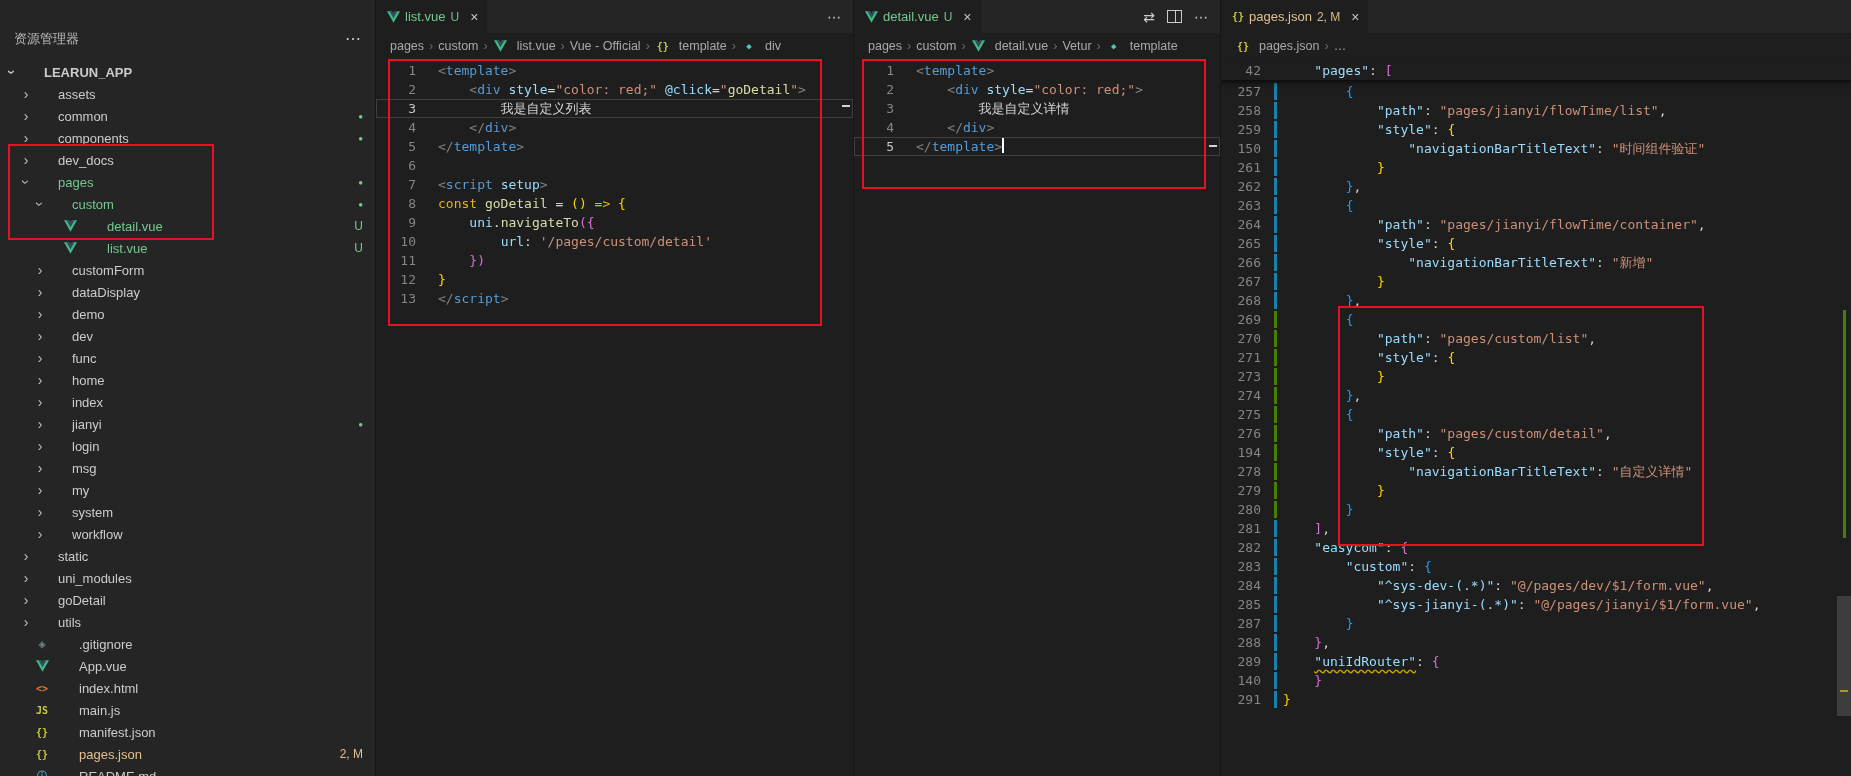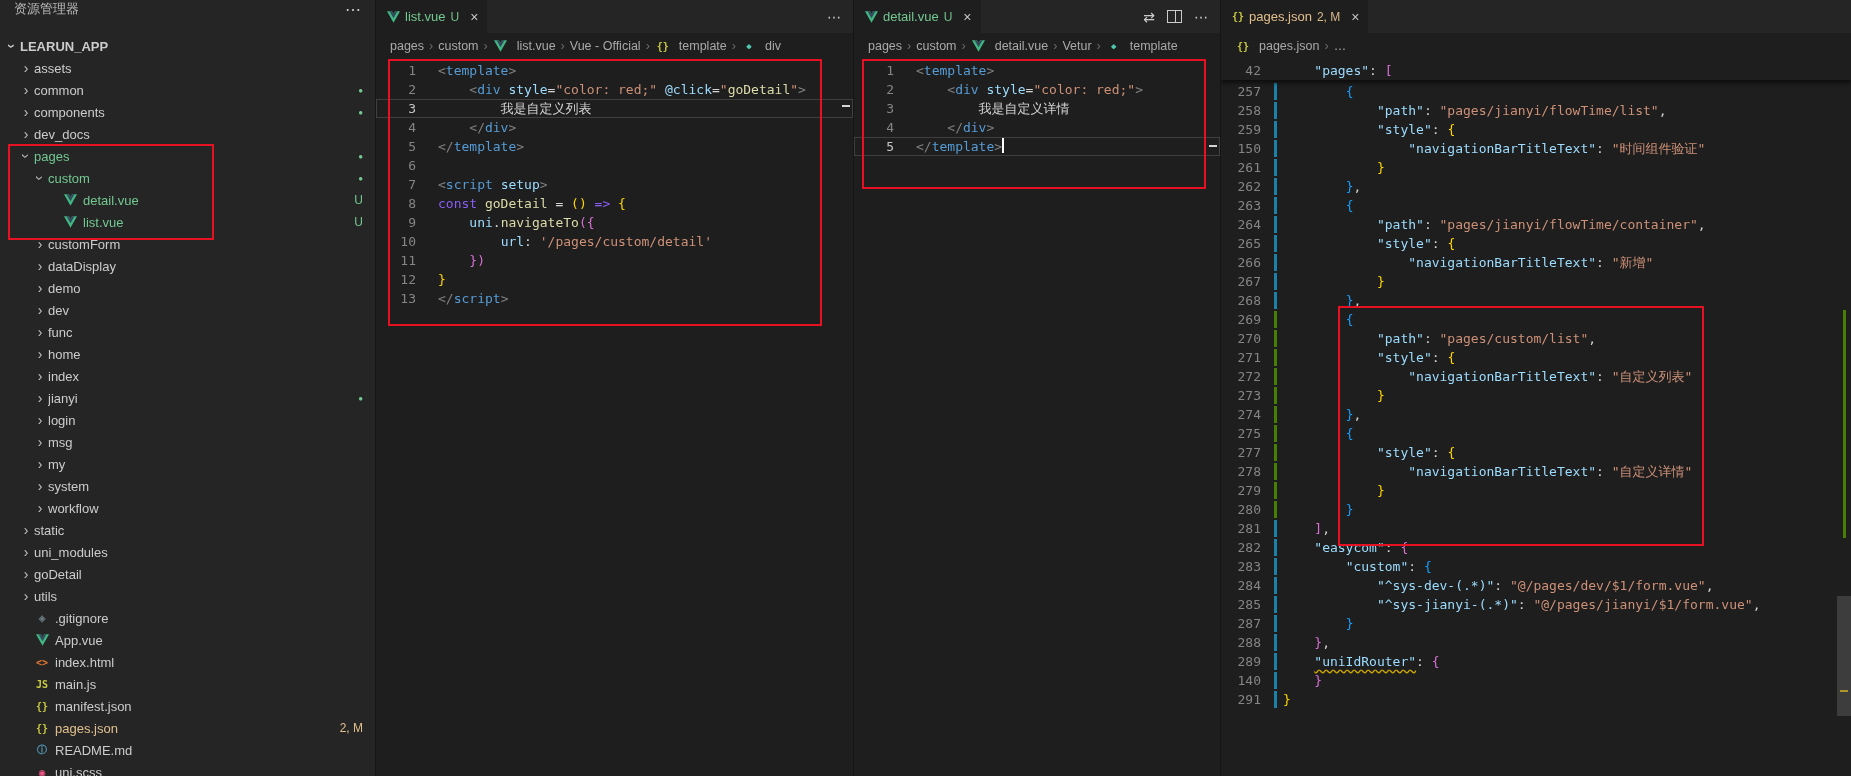--- a/index.html
+++ b/index.html
@@ -1,31 +1,31 @@
 <!DOCTYPE html>
 <html><head>
 <meta charset="utf-8">
 <style>
   html,body{margin:0;padding:0;background:#1e1e1e;}
   .app{position:relative;width:1851px;height:776px;overflow:hidden;background:#1e1e1e;
        font-family:"Liberation Sans",sans-serif;color:#cccccc;font-size:13px;}
   
   .sidebar{position:absolute;left:0;top:0;width:375px;height:776px;background:#252526;overflow:hidden;}
-  .sb-title{height:35px;display:flex;align-items:flex-start;padding:0 14px;color:#bbbbbb;}
+  .sb-title{height:35px;display:flex;align-items:flex-end;padding:13px 14px;color:#bbbbbb;}
   .sb-title .more{margin-left:auto;font-size:16px;color:#cccccc;cursor:pointer;}
   .sb-root{height:22px;display:flex;align-items:center;font-weight:bold;color:#cccccc;padding-left:4px;}
   .trow{height:22px;display:flex;align-items:center;padding-right:12px;cursor:pointer;}
   .tw{width:16px;flex:none;text-align:center;color:#c5c5c5;font-size:14px;display:inline-block;}
   .tw.open{transform:rotate(90deg);}
   .fi{width:16px;flex:none;display:inline-flex;align-items:center;justify-content:center;
       font-size:10px;font-weight:bold;margin-right:5px;font-family:"DejaVu Sans Mono",monospace;}
   .fi-json,.fi-js{color:#cbcb41;} .fi-html{color:#e37933;} .fi-info{color:#519aba;}
   .fi-git{color:#6d8086;font-size:12px;} .fi-scss{color:#f55385;font-size:11px;}
   .fi-braces{color:#cbcb41;} .fi-symbol{color:#4ec9b0;font-size:9px;}
-  .lbl{white-space:nowrap;overflow:hidden;text-overflow:ellipsis;}
+  .lbl{white-space:nowrap;overflow:hidden;text-overflow:ellipsis;margin-left:24px;}
   .c-untracked{color:#73c991;} .c-modified{color:#e2c08d;}
   .badge{margin-left:auto;font-size:12px;flex:none;}
   .dot{margin-left:auto;font-size:8px;color:#73c991;flex:none;}
   
   .groups{position:absolute;left:375px;top:0;right:0;height:776px;display:flex;}
   .pane{position:relative;height:776px;background:#1e1e1e;border-left:1px solid #151515;
         display:flex;flex-direction:column;overflow:hidden;}
   #pane0{width:477px;flex:none;} #pane1{width:366px;flex:none;} #pane2{flex:1;}
   .tabbar{height:33px;background:#252526;display:flex;align-items:stretch;flex:none;}
   .tab{display:flex;align-items:center;gap:5px;padding:0 9px 0 11px;background:#1e1e1e;cursor:pointer;}
@@ -45,21 +45,21 @@
   .ln{display:flex;height:19px;line-height:19px;white-space:pre;position:relative;}
   .ln.cur{box-shadow:inset 0 0 0 1px #3f3f3f;}
   .ln.sticky{background:#1e1e1e;box-shadow:0 3px 4px rgba(0,0,0,.55);margin-bottom:2px;position:relative;z-index:2;align-items:flex-end;}
   .num{width:40px;flex:none;text-align:right;padding-right:10px;color:#858585;}
   .ln.cur .num{color:#c6c6c6;}
   .gm{width:12px;flex:none;position:relative;}
   .gm.add::before,.gm.mod::before{content:"";position:absolute;left:3px;top:1px;bottom:1px;width:3px;}
   .gm.add::before{background:#487e02;} .gm.mod::before{background:#1b81a8;}
   .tx{flex:1;}
   .t-p{color:#808080;} .t-tag{color:#569cd6;} .t-attr{color:#9cdcfe;} .t-str{color:#ce9178;}
-  .t-txt{color:#d4d4d4;} .t-fn{color:#dcdcaa;} .t-kw{color:#8b5cf6;}
+  .t-txt{color:#d4d4d4;} .t-fn{color:#dcdcaa;} .t-kw{color:#eab308;}
   .t-b1{color:#ffd700;} .t-b2{color:#da70d6;} .t-b3{color:#179fff;}
   .t-warn{text-decoration:underline wavy #cca700;text-underline-offset:3px;}
   .caret{display:inline-block;width:2px;height:15px;background:#ffffff;vertical-align:-2px;}
   
   .ruler{position:absolute;right:0;top:0;bottom:0;width:14px;pointer-events:none;}
   .rm{position:absolute;right:3px;width:8px;height:2px;}
   .band{position:absolute;right:5px;width:3px;}
   .thumb{position:absolute;right:0;width:14px;background:rgba(121,121,121,.35);}
   
   .anno{position:absolute;border:2px solid #e81123;z-index:6;pointer-events:none;}
@@ -402,25 +402,25 @@
           <div class="ln"><span class="num">262</span><span class="gm mod"></span><span class="tx"><span class="t-txt">        </span><span class="t-b3">}</span><span class="t-txt">,</span></span></div>
           <div class="ln"><span class="num">263</span><span class="gm mod"></span><span class="tx"><span class="t-txt">        </span><span class="t-b3">{</span></span></div>
           <div class="ln"><span class="num">264</span><span class="gm mod"></span><span class="tx"><span class="t-txt">            </span><span class="t-attr">"path"</span><span class="t-txt">: </span><span class="t-str">"pages/jianyi/flowTime/container"</span><span class="t-txt">,</span></span></div>
           <div class="ln"><span class="num">265</span><span class="gm mod"></span><span class="tx"><span class="t-txt">            </span><span class="t-attr">"style"</span><span class="t-txt">: </span><span class="t-b1">{</span></span></div>
           <div class="ln"><span class="num">266</span><span class="gm mod"></span><span class="tx"><span class="t-txt">                </span><span class="t-attr">"navigationBarTitleText"</span><span class="t-txt">: </span><span class="t-str">"新增"</span></span></div>
           <div class="ln"><span class="num">267</span><span class="gm mod"></span><span class="tx"><span class="t-txt">            </span><span class="t-b1">}</span></span></div>
           <div class="ln"><span class="num">268</span><span class="gm mod"></span><span class="tx"><span class="t-txt">        </span><span class="t-b3">}</span><span class="t-txt">,</span></span></div>
           <div class="ln"><span class="num">269</span><span class="gm add"></span><span class="tx"><span class="t-txt">        </span><span class="t-b3">{</span></span></div>
           <div class="ln"><span class="num">270</span><span class="gm add"></span><span class="tx"><span class="t-txt">            </span><span class="t-attr">"path"</span><span class="t-txt">: </span><span class="t-str">"pages/custom/list"</span><span class="t-txt">,</span></span></div>
           <div class="ln"><span class="num">271</span><span class="gm add"></span><span class="tx"><span class="t-txt">            </span><span class="t-attr">"style"</span><span class="t-txt">: </span><span class="t-b1">{</span></span></div>
-          <div class="ln"><span class="num">272</span><span class="gm add"></span><span class="tx"><span class="t-txt">                </span><span class="t-attr">"navigationBarTitleText"</span><span class="t-txt">: </span><span class="t-str">"自定义列表"</span></span></div>
           <div class="ln"><span class="num">273</span><span class="gm add"></span><span class="tx"><span class="t-txt">            </span><span class="t-b1">}</span></span></div>
           <div class="ln"><span class="num">274</span><span class="gm add"></span><span class="tx"><span class="t-txt">        </span><span class="t-b3">}</span><span class="t-txt">,</span></span></div>
           <div class="ln"><span class="num">275</span><span class="gm add"></span><span class="tx"><span class="t-txt">        </span><span class="t-b3">{</span></span></div>
-          <div class="ln"><span class="num">277</span><span class="gm add"></span><span class="tx"><span class="t-txt">            </span><span class="t-attr">"style"</span><span class="t-txt">: </span><span class="t-b1">{</span></span></div>
+          <div class="ln"><span class="num">276</span><span class="gm add"></span><span class="tx"><span class="t-txt">            </span><span class="t-attr">"path"</span><span class="t-txt">: </span><span class="t-str">"pages/custom/detail"</span><span class="t-txt">,</span></span></div>
+          <div class="ln"><span class="num">194</span><span class="gm add"></span><span class="tx"><span class="t-txt">            </span><span class="t-attr">"style"</span><span class="t-txt">: </span><span class="t-b1">{</span></span></div>
           <div class="ln"><span class="num">278</span><span class="gm add"></span><span class="tx"><span class="t-txt">                </span><span class="t-attr">"navigationBarTitleText"</span><span class="t-txt">: </span><span class="t-str">"自定义详情"</span></span></div>
           <div class="ln"><span class="num">279</span><span class="gm add"></span><span class="tx"><span class="t-txt">            </span><span class="t-b1">}</span></span></div>
           <div class="ln"><span class="num">280</span><span class="gm add"></span><span class="tx"><span class="t-txt">        </span><span class="t-b3">}</span></span></div>
           <div class="ln"><span class="num">281</span><span class="gm mod"></span><span class="tx"><span class="t-txt">    </span><span class="t-b2">]</span><span class="t-txt">,</span></span></div>
           <div class="ln"><span class="num">282</span><span class="gm mod"></span><span class="tx"><span class="t-txt">    </span><span class="t-attr">"easycom"</span><span class="t-txt">: </span><span class="t-b2">{</span></span></div>
           <div class="ln"><span class="num">283</span><span class="gm mod"></span><span class="tx"><span class="t-txt">        </span><span class="t-attr">"custom"</span><span class="t-txt">: </span><span class="t-b3">{</span></span></div>
           <div class="ln"><span class="num">284</span><span class="gm mod"></span><span class="tx"><span class="t-txt">            </span><span class="t-attr">"^sys-dev-(.*)"</span><span class="t-txt">: </span><span class="t-str">"@/pages/dev/$1/form.vue"</span><span class="t-txt">,</span></span></div>
           <div class="ln"><span class="num">285</span><span class="gm mod"></span><span class="tx"><span class="t-txt">            </span><span class="t-attr">"^sys-jianyi-(.*)"</span><span class="t-txt">: </span><span class="t-str">"@/pages/jianyi/$1/form.vue"</span><span class="t-txt">,</span></span></div>
           <div class="ln"><span class="num">287</span><span class="gm mod"></span><span class="tx"><span class="t-txt">        </span><span class="t-b3">}</span></span></div>
           <div class="ln"><span class="num">288</span><span class="gm mod"></span><span class="tx"><span class="t-txt">    </span><span class="t-b2">}</span><span class="t-txt">,</span></span></div>

